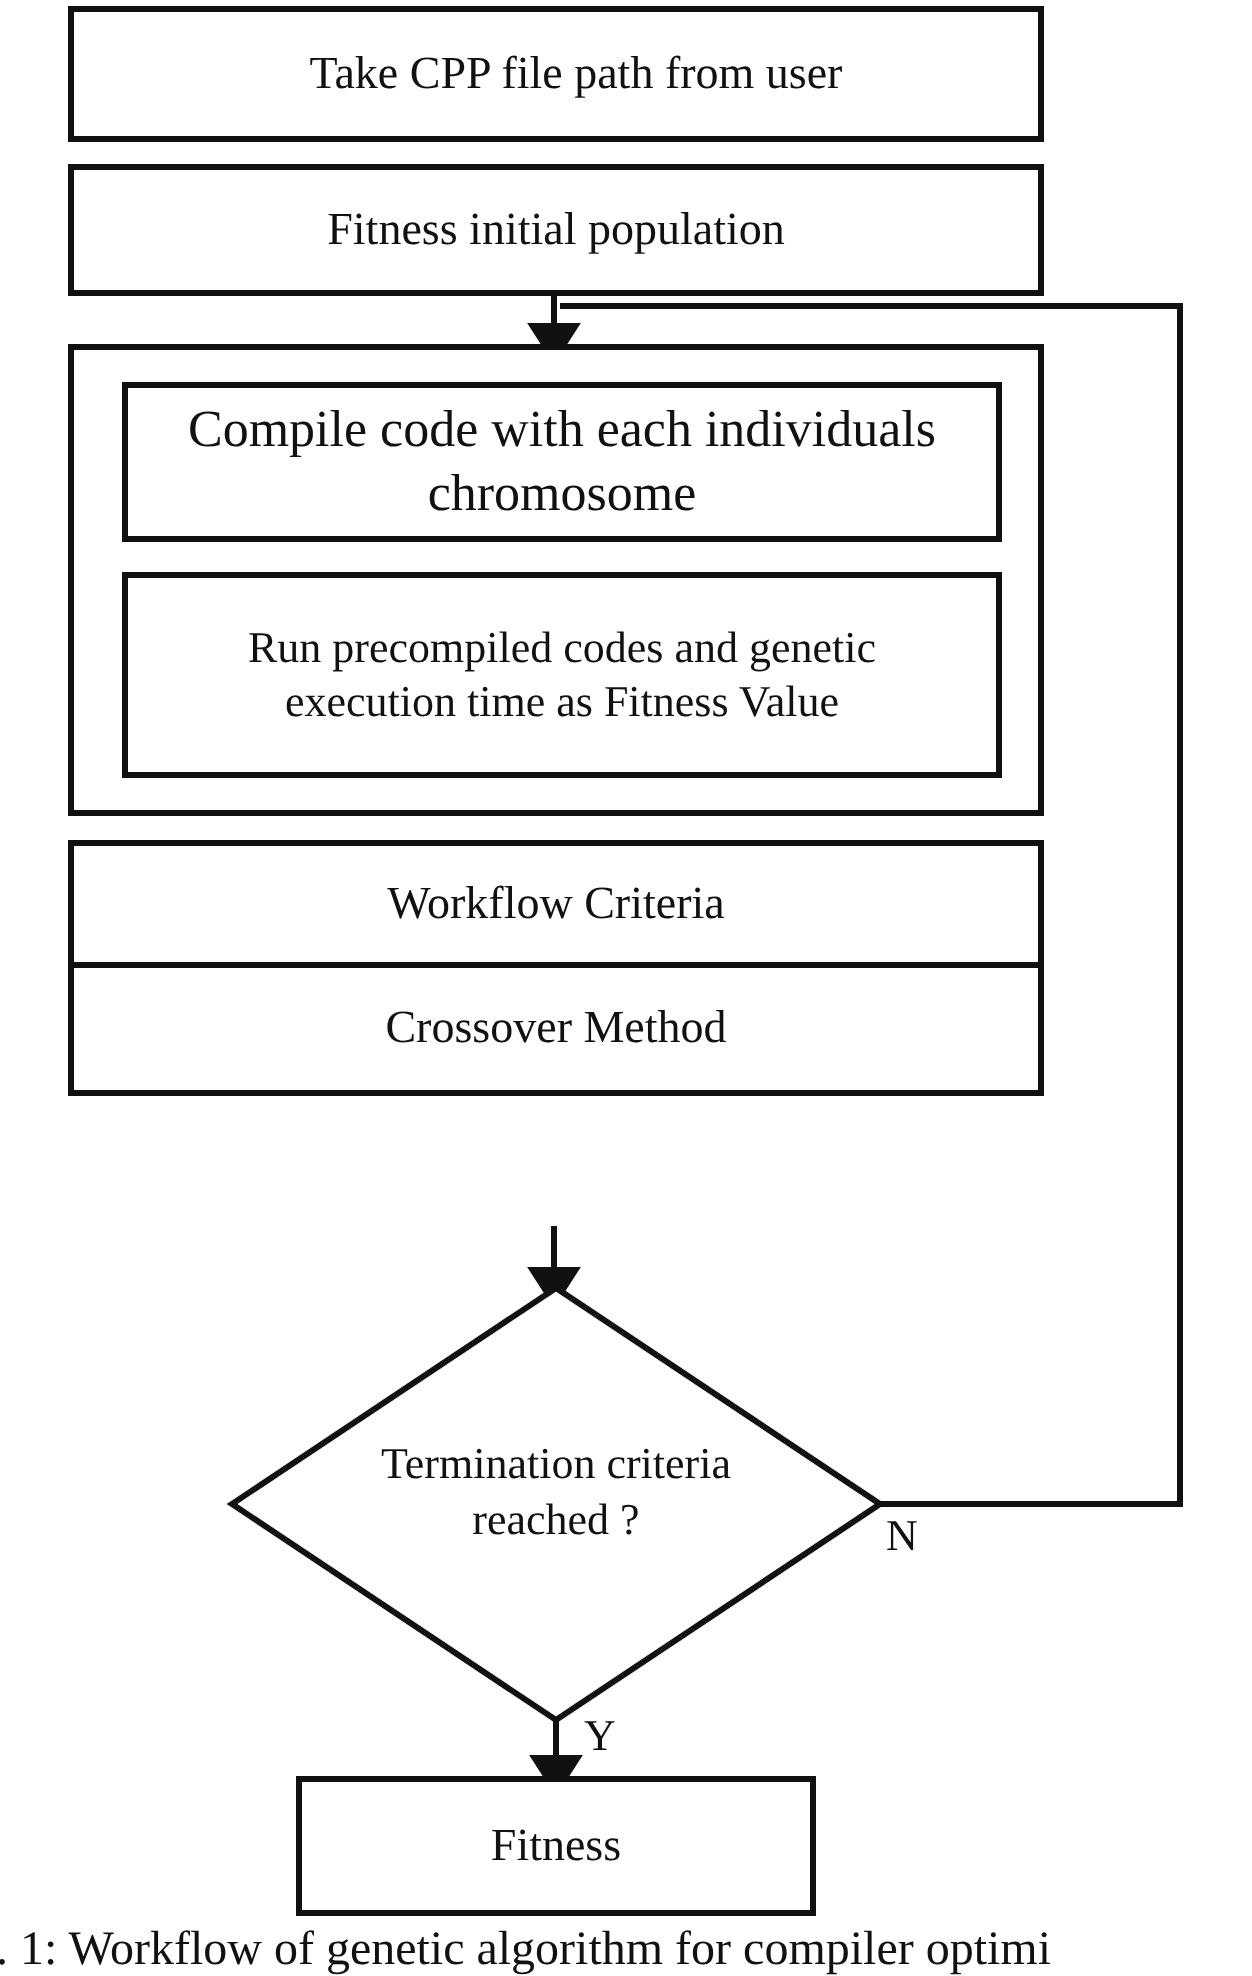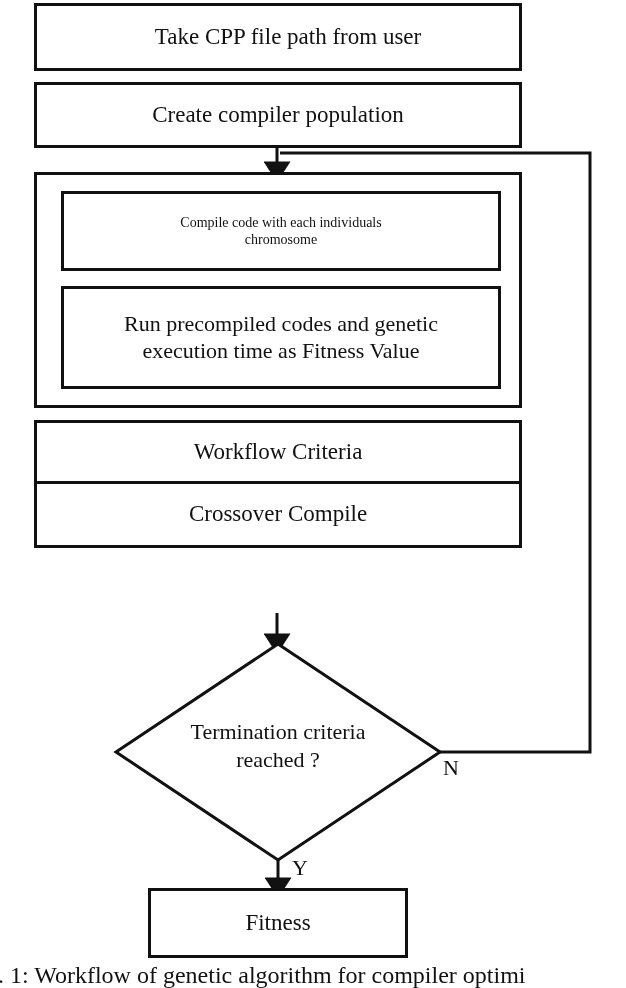--- a/index.html
+++ b/index.html
@@ -42,21 +42,21 @@
   #group-evaluation {
     position: absolute;
     left: 34px;
     top: 172px;
     width: 488px;
     height: 236px;
     box-sizing: border-box;
     border: 3px solid #111111;
     background: #ffffff;
   }
-  #box-compile     { left: 24px; top: 16px;  width: 440px; height: 80px;  font-size: 14px; }
+  #box-compile     { left: 24px; top: 16px;  width: 440px; height: 80px;  font-size: 26px; }
   #box-run-precomp { left: 24px; top: 111px; width: 440px; height: 103px; font-size: 22px; }
 
   
   #box-selection   { left: 34px; top: 420px; width: 488px; height: 64px; font-size: 23px; }
   #box-crossover   { left: 34px; top: 481px; width: 488px; height: 67px; font-size: 23px; }
   #box-mutation    { left: 34px; top: 545px; width: 488px; height: 70px; font-size: 23px; }
 
   
   #box-finish      { left: 148px; top: 888px; width: 260px; height: 70px; font-size: 23px; }
 
@@ -127,39 +127,39 @@
     <line x1="277" y1="613" x2="277" y2="640" stroke="#111111" stroke-width="3" marker-end="url(#arrowhead)"></line>
 
     <line x1="278" y1="860" x2="278" y2="884" stroke="#111111" stroke-width="3" marker-end="url(#arrowhead)"></line>
   </svg>
 
   <div class="box" id="box-take-cpp">
     <span class="box-label">Take CPP file path from user</span>
   </div>
 
   <div class="box" id="box-create-pop">
-    <span class="box-label">Create compiler population</span>
+    <span class="box-label">Fitness initial population</span>
   </div>
 
   <div id="group-evaluation">
     <div class="box" id="box-compile">
       <span class="box-label">Compile code with each individuals
 chromosome</span>
     </div>
     <div class="box" id="box-run-precomp">
       <span class="box-label">Run precompiled codes and genetic
 execution time as Fitness Value</span>
     </div>
   </div>
 
   <div class="box" id="box-selection">
     <span class="box-label">Workflow Criteria</span>
   </div>
   <div class="box" id="box-crossover">
-    <span class="box-label">Crossover Compile</span>
+    <span class="box-label">Crossover Method</span>
   </div>
 
   <div id="decision-diamond">
     <svg viewBox="0 0 336 228" width="336" height="228" xmlns="http://www.w3.org/2000/svg">
       <polygon points="168,6 330,114 168,222 6,114" fill="#ffffff" stroke="#111111" stroke-width="3"></polygon>
     </svg>
   </div>
   <div id="decision-label">Termination criteria
 reached ?</div>
 

